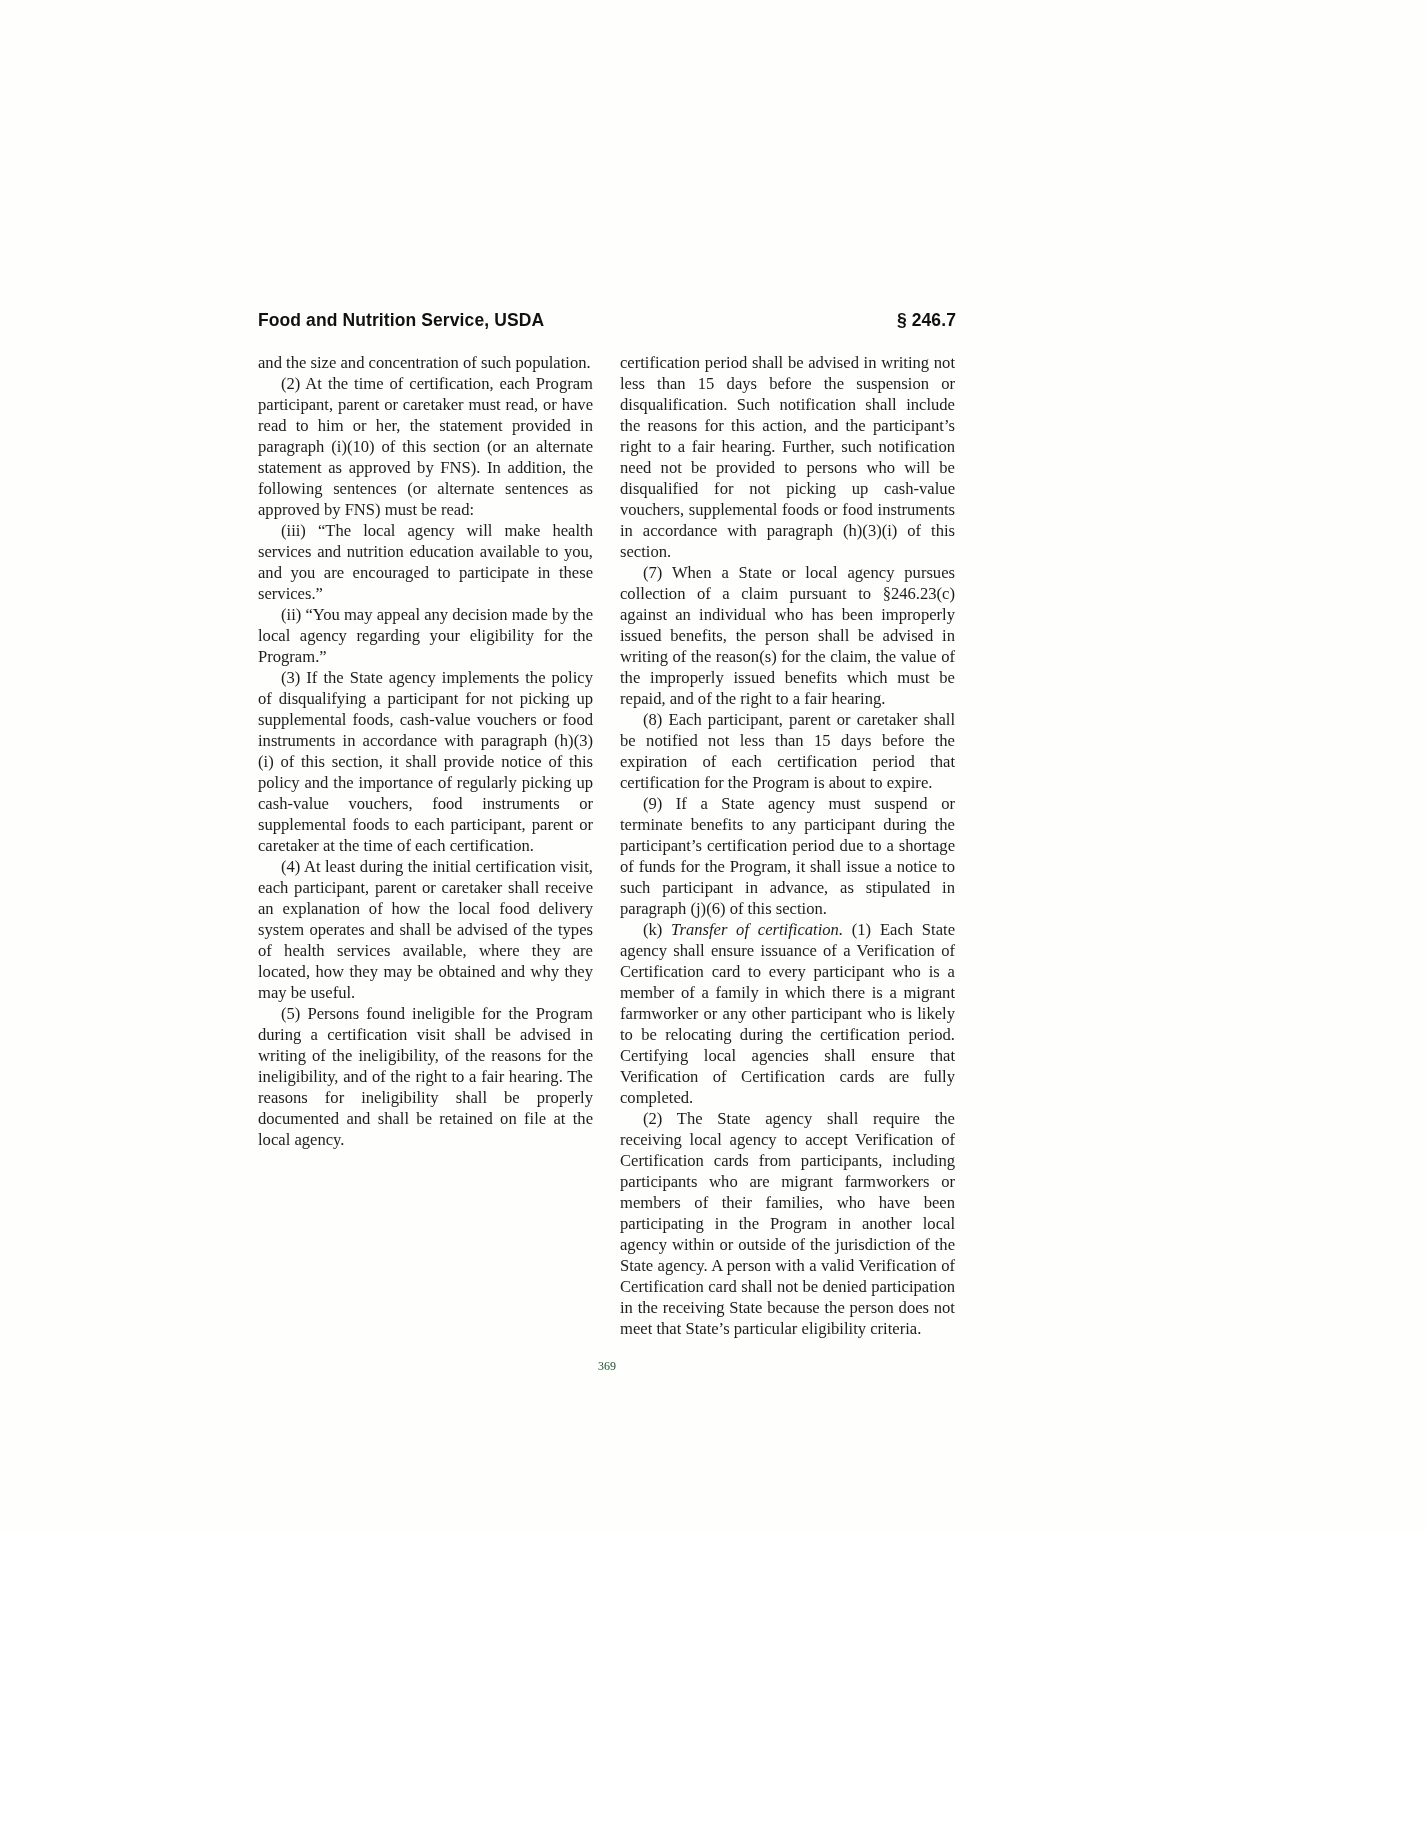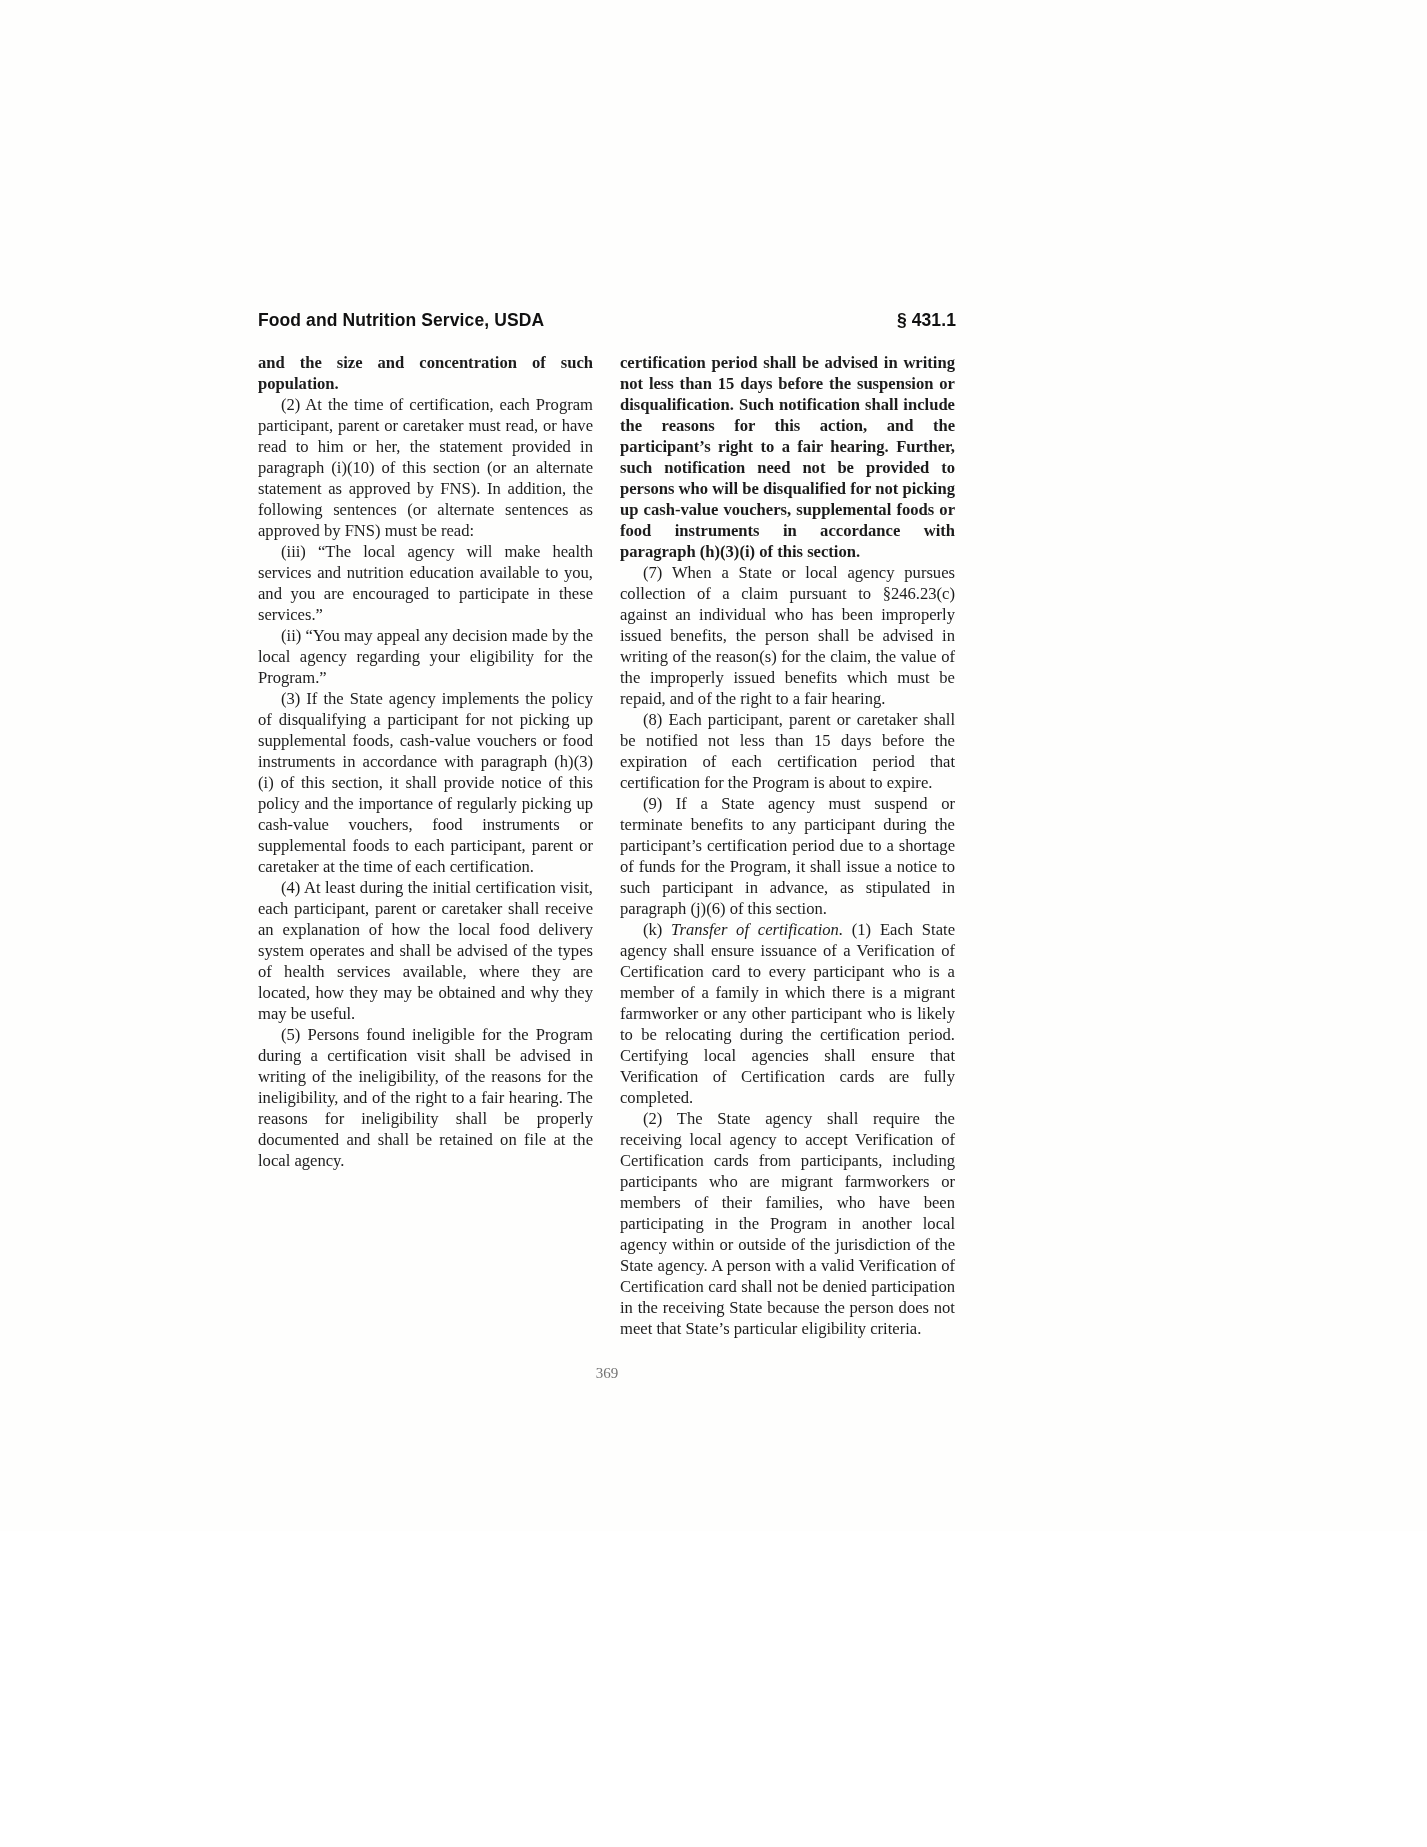--- a/index.html
+++ b/index.html
@@ -44,41 +44,40 @@
     text-align: justify;
     hyphens: auto;
     -webkit-hyphens: auto;
   }
   .para {
     margin: 0;
     text-indent: 23px;
   }
   .para.noindent {
     text-indent: 0;
-    font-weight: bold;
   }
   .italic {
     font-style: italic;
   }
   .pageno {
-    margin-top: 26px;
+    margin-top: 20px;
     text-align: center;
-    font-size: 15px;
-    color: #737373;
+    font-size: 12px;
+    color: #14532d;
   }
 </style>
 </head>
 <body>
 
 <div class="page">
   <div class="content">
 
     <div class="running-head">
       <span>Food and Nutrition Service, USDA</span>
-      <span>§ 431.1</span>
+      <span>§ 246.7</span>
     </div>
 
     <div class="columns">
       <div class="col" id="col-left">
           <p class="para noindent"><span>and the size and concentration of such population.</span></p>
           <p class="para"><span>(2) At the time of certification, each Program participant, parent or caretaker must read, or have read to him or her, the statement provided in paragraph (i)(10) of this section (or an alternate statement as approved by FNS). In addition, the following sentences (or alternate sentences as approved by FNS) must be read:</span></p>
           <p class="para"><span>(iii) “The local agency will make health services and nutrition education available to you, and you are encouraged to participate in these services.”</span></p>
           <p class="para"><span>(ii) “You may appeal any decision made by the local agency regarding your eligibility for the Program.”</span></p>
           <p class="para"><span>(3) If the State agency implements the policy of disqualifying a participant for not picking up supplemental foods, cash-value vouchers or food instruments in accordance with paragraph (h)(3)(i) of this section, it shall provide notice of this policy and the importance of regularly picking up cash-value vouchers, food instruments or supplemental foods to each participant, parent or caretaker at the time of each certification.</span></p>
           <p class="para"><span>(4) At least during the initial certification visit, each participant, parent or caretaker shall receive an explanation of how the local food delivery system operates and shall be advised of the types of health services available, where they are located, how they may be obtained and why they may be useful.</span></p>

